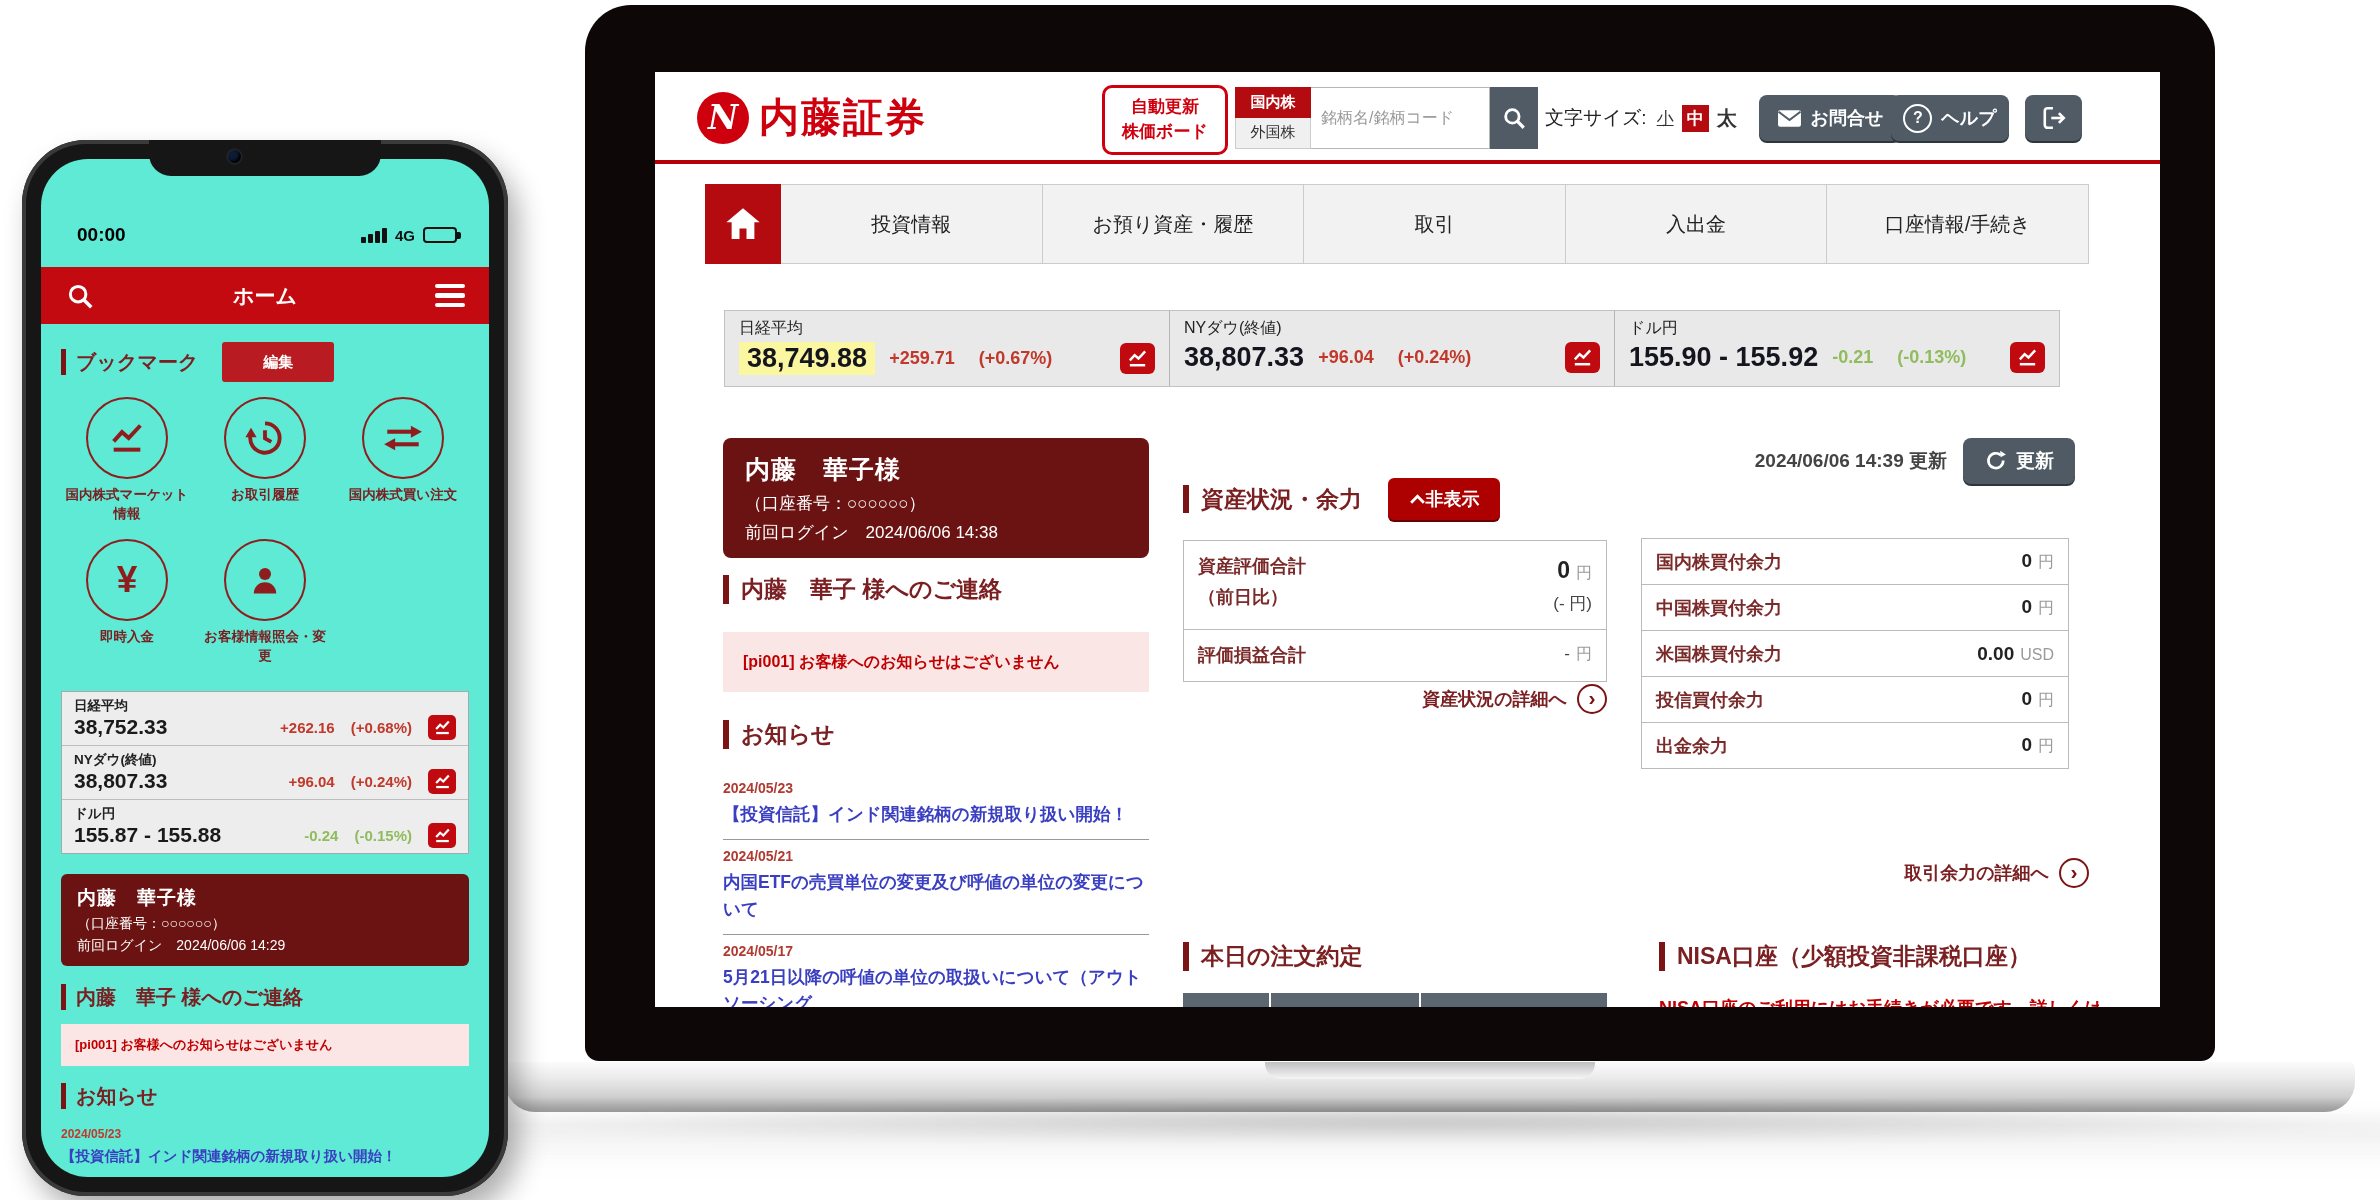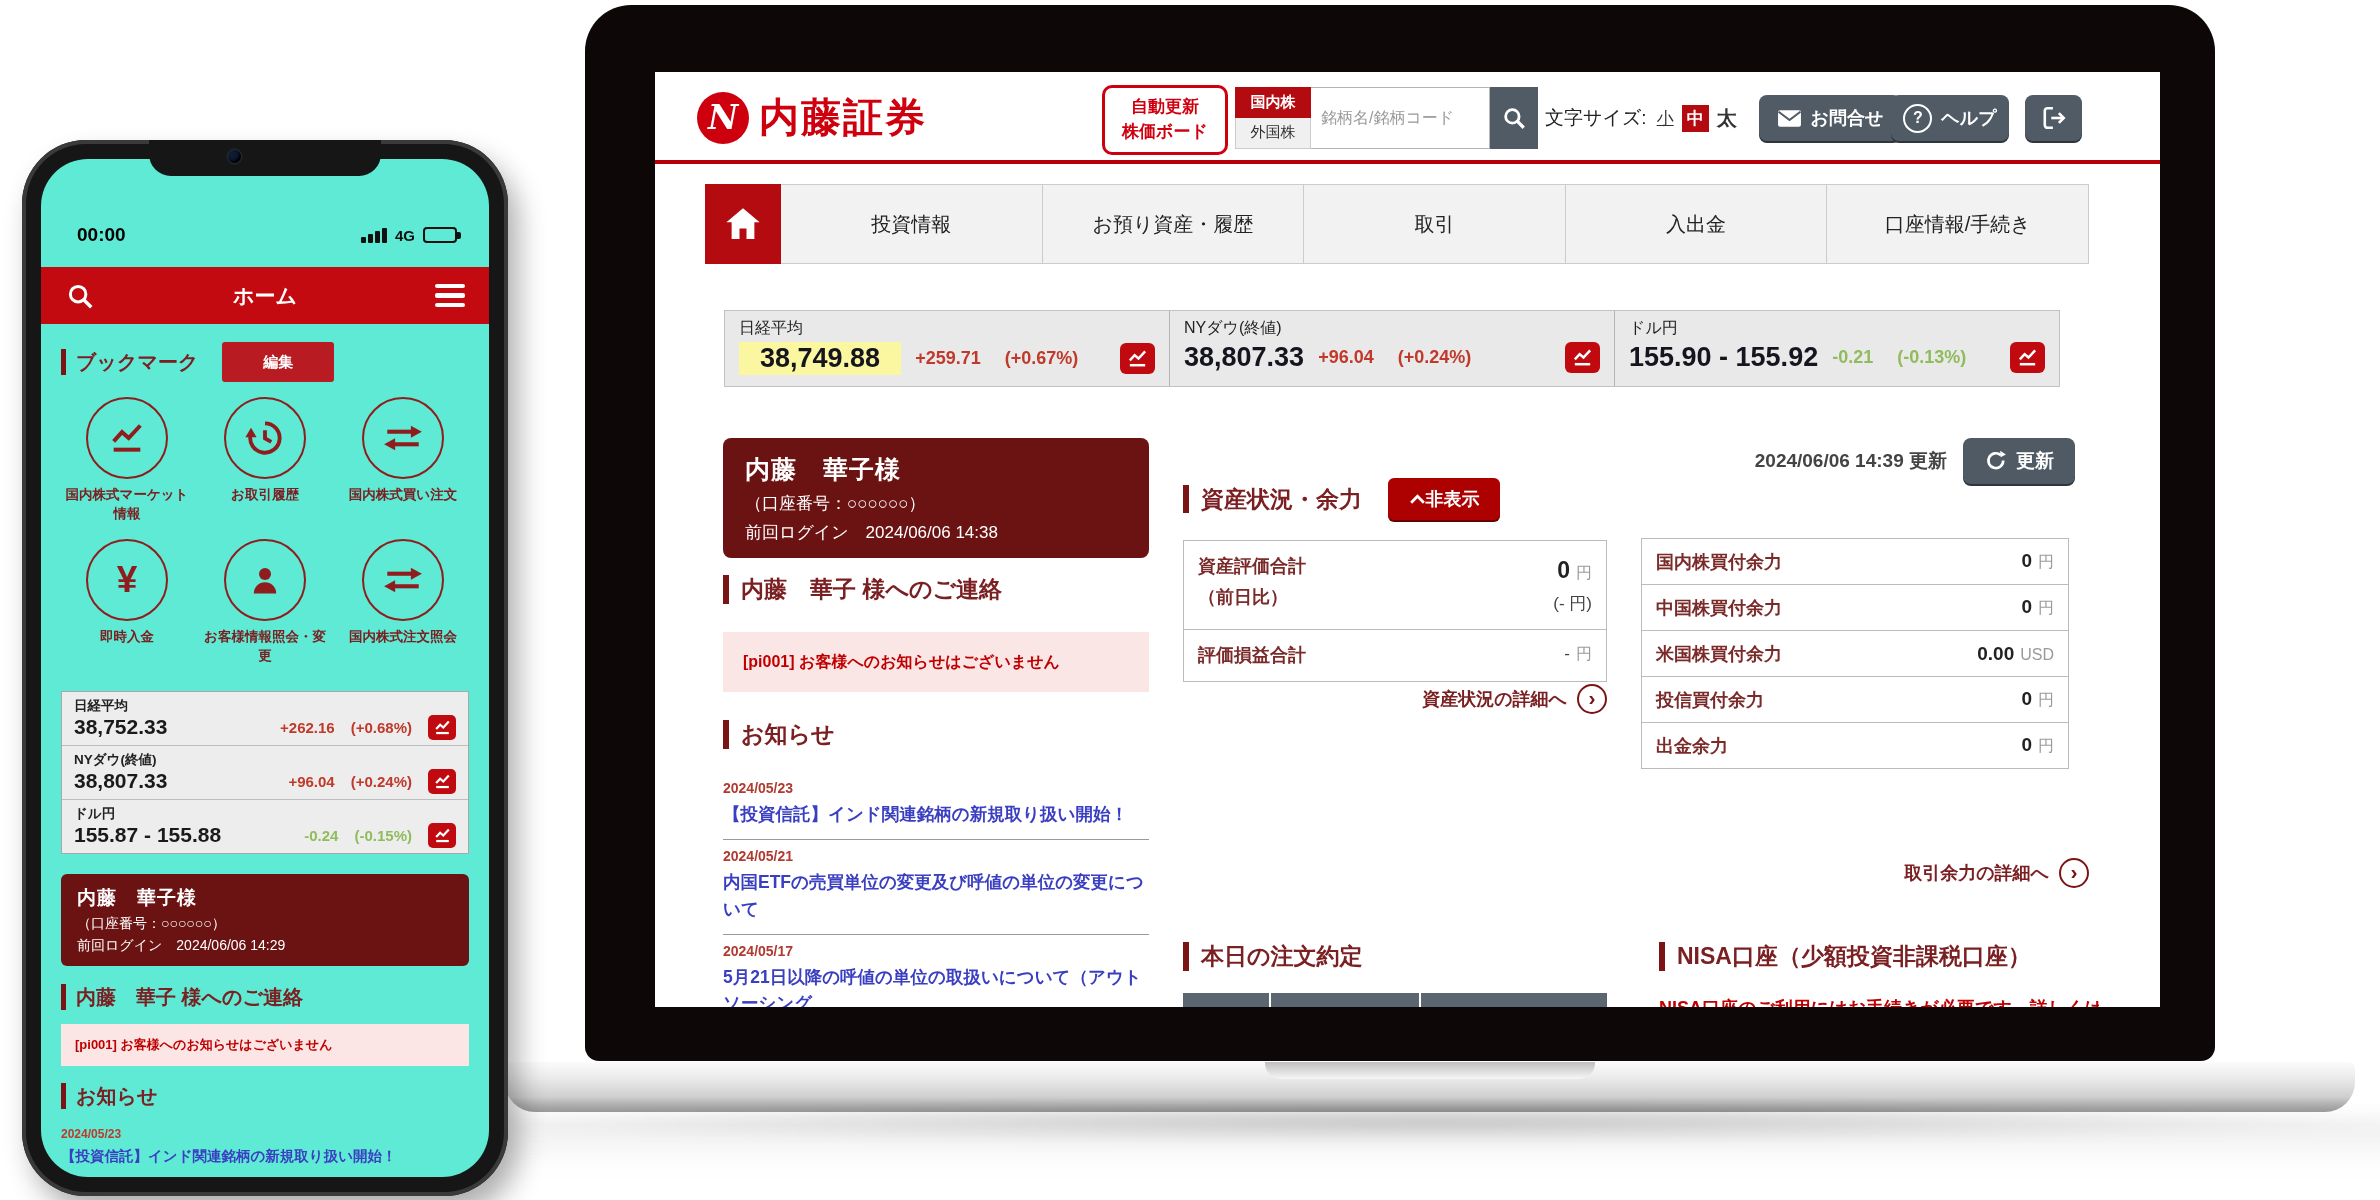--- a/index.html
+++ b/index.html
@@ -62,21 +62,21 @@
     align-items:center;justify-content:center;font-size:20px;color:#222;box-sizing:border-box;}
 
   
   .mkbar{position:absolute;left:69px;top:238px;width:1336px;height:77px;background:#e9e9e9;
     border:1px solid #c2c2c2;display:flex;box-sizing:border-box;}
   .mk-sec{flex:1;border-right:1px solid #b5b5b5;padding:7px 14px;box-sizing:border-box;}
   .mk-sec:last-child{border-right:none;}
   .mk-label{font-size:16px;color:#222;}
   .mk-row{display:flex;align-items:center;margin-top:3px;}
   .mk-price{font-size:27px;font-weight:bold;color:#15151f;}
-  .hl{background:#fbf6a0;padding:1px 21px;}
+  .hl{background:#fbf6a0;padding:1px 8px;}
   .mk-chg{font-size:18px;font-weight:bold;margin-left:14px;}
   .mk-pct{font-size:18px;font-weight:bold;margin-left:24px;}
   .up{color:#c0392b;}
   .down{color:#8fbc5c;}
   .chart-btn{margin-left:auto;width:35px;height:31px;background:#c00a0f;border-radius:6px;display:flex;
     align-items:center;justify-content:center;}
 
   
   .ucard{position:absolute;left:68px;top:366px;width:426px;height:120px;background:#6b1312;
     border-radius:8px;color:#fff;padding:15px 22px;box-sizing:border-box;}
@@ -491,31 +491,20 @@
           </div>
           <div>
             <div class="pbm-circle">
               <svg width="36" height="36" viewBox="0 0 24 24">
                   <circle cx="12" cy="8" r="4" fill="#8f1d1d"></circle>
                   <path d="M4.5 21 a7.5 7.5 0 0 1 15 0 Z" fill="#8f1d1d"></path>
                 </svg>
             </div>
             <div class="pbm-label">お客様情報照会・変更</div>
           </div>
-          <div>
-            <div class="pbm-circle">
-              <svg width="44" height="32" viewBox="0 0 28 20">
-                  <path d="M4 6 H20" stroke="#8f1d1d" stroke-width="2.6"></path>
-                  <polygon points="19,2.2 26,6 19,9.8" fill="#8f1d1d"></polygon>
-                  <path d="M24 14 H8" stroke="#8f1d1d" stroke-width="2.6"></path>
-                  <polygon points="9,10.2 2,14 9,17.8" fill="#8f1d1d"></polygon>
-                </svg>
-            </div>
-            <div class="pbm-label">国内株式注文照会</div>
-          </div>
         </div>
 
         <div class="pmkt">
           <div class="pmkt-row">
             <div class="pmkt-label">日経平均</div>
             <div class="pmkt-vals">
               <span class="pmkt-price">38,752.33</span>
               <span class="pmkt-chg up">+262.16</span>
               <span class="pmkt-pct up">(+0.68%)</span>
               <span class="pchart-btn">

